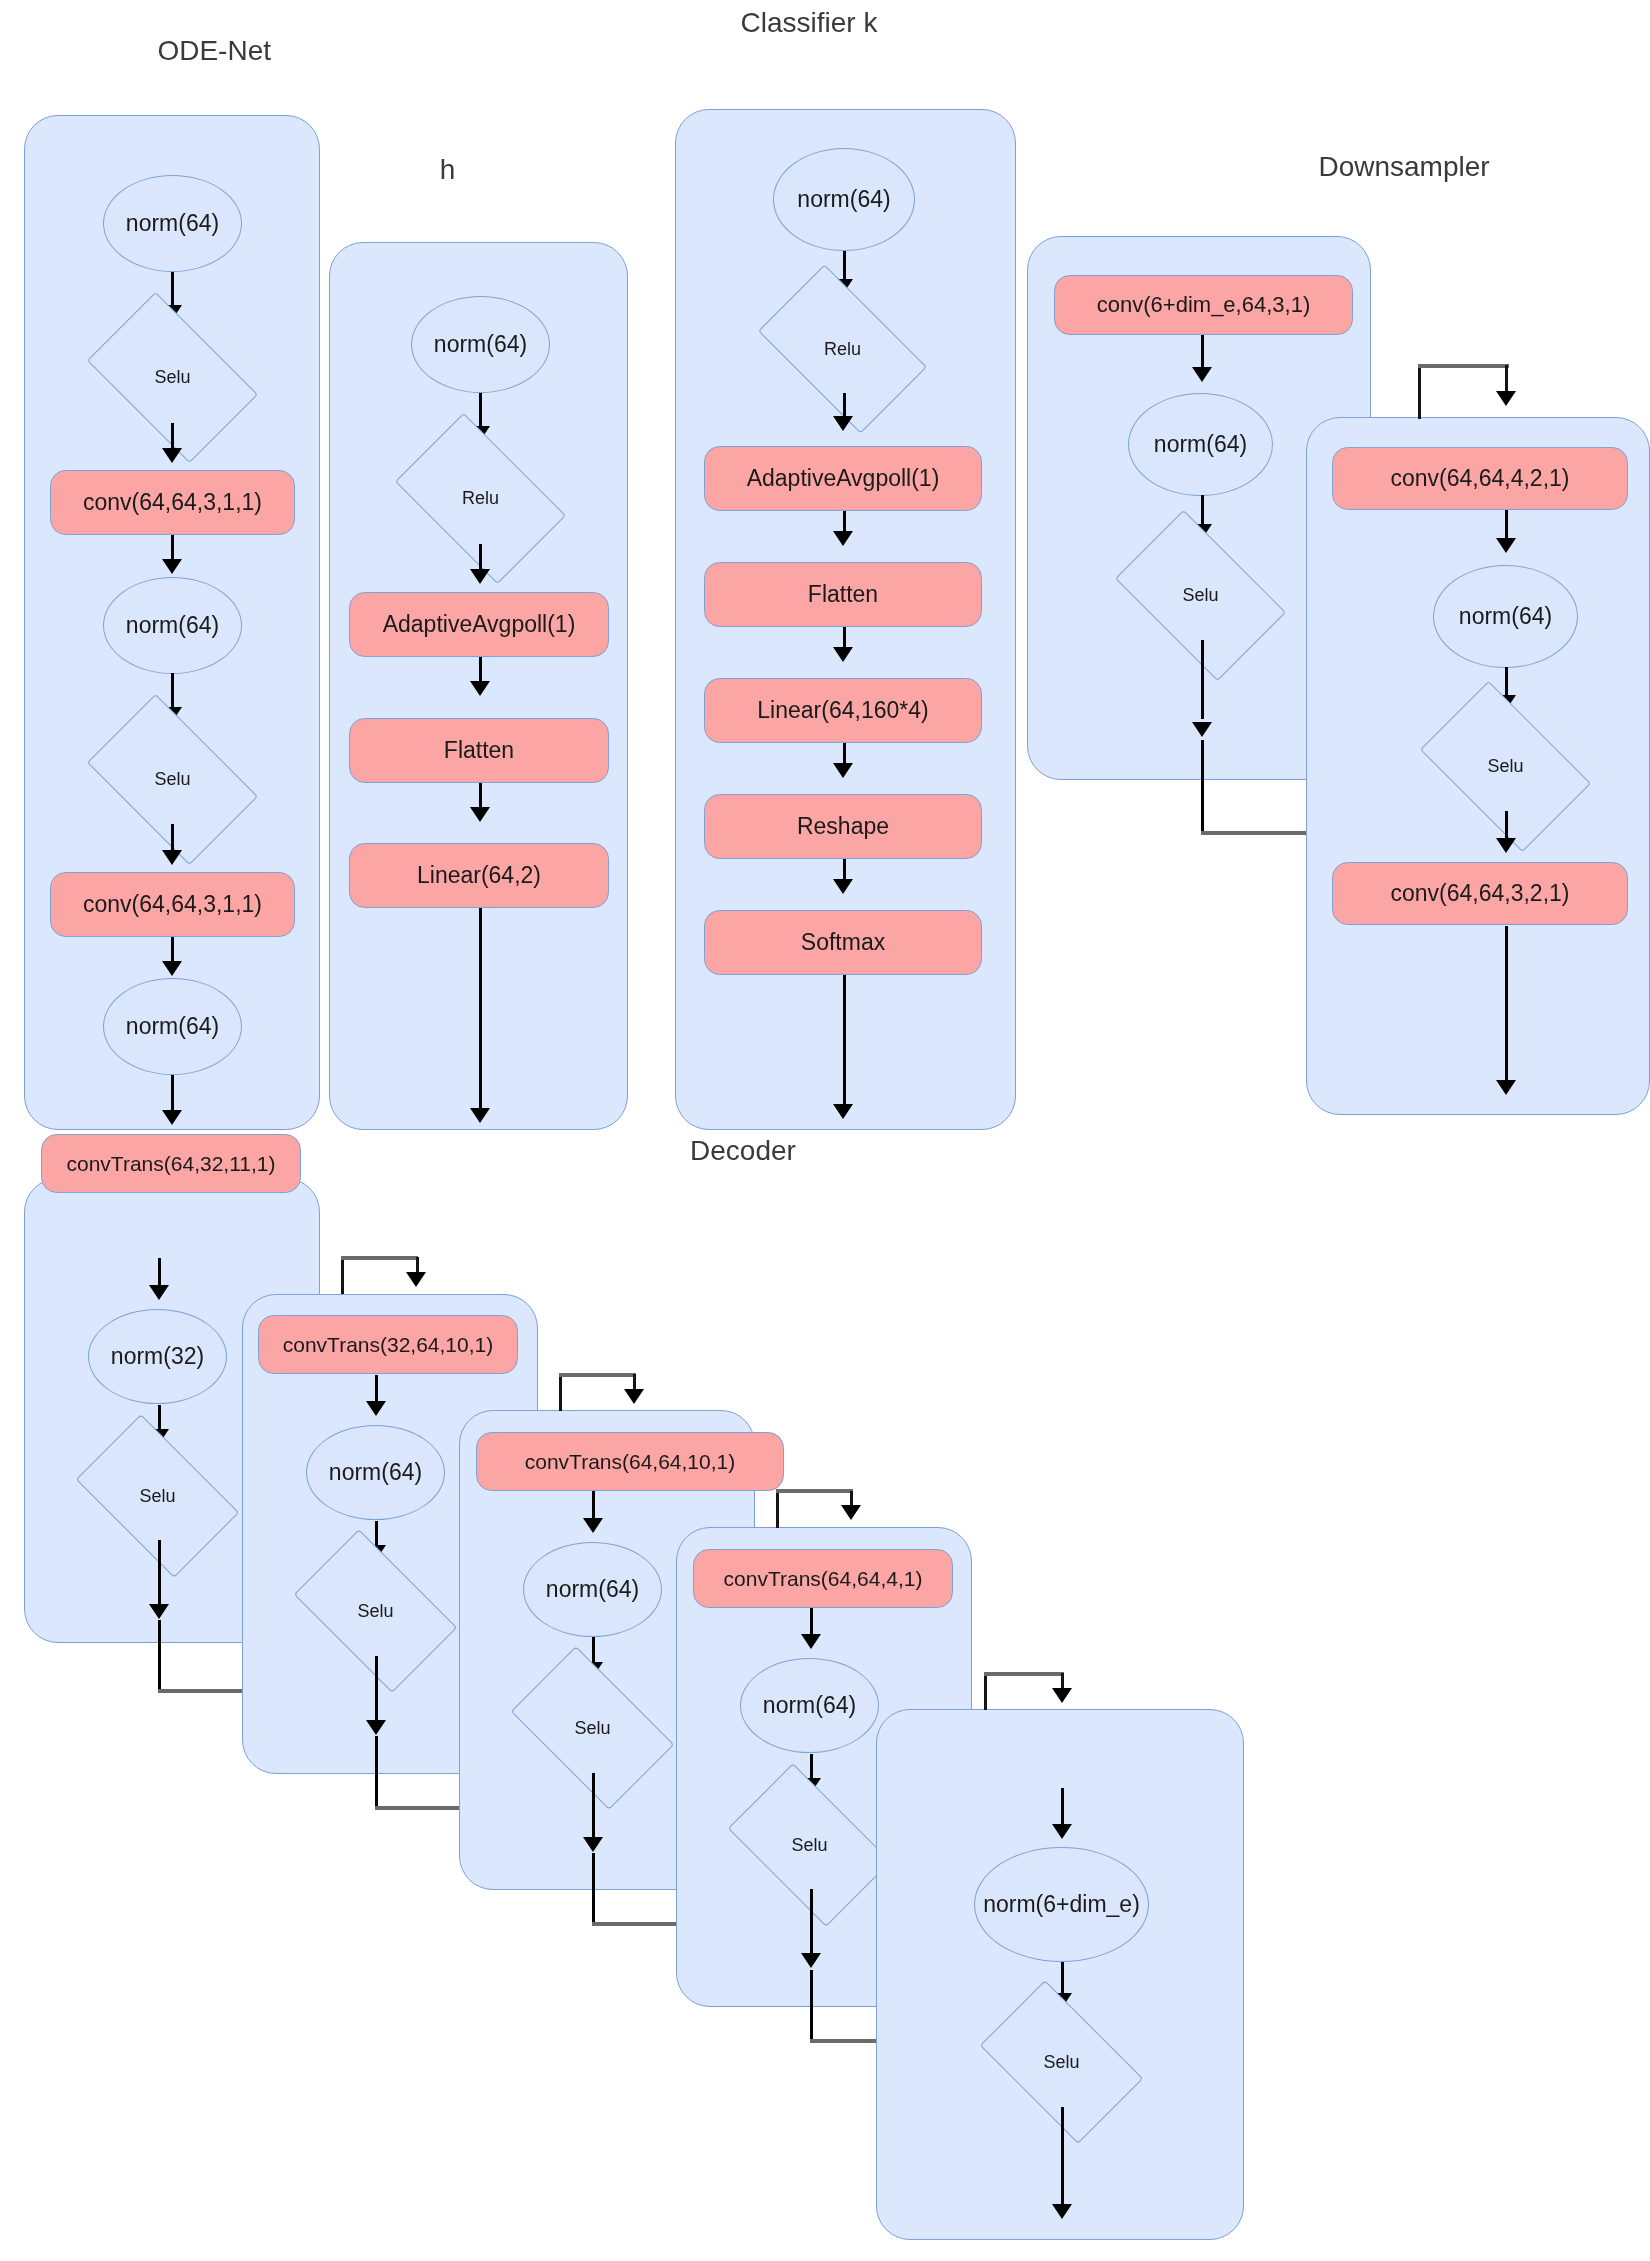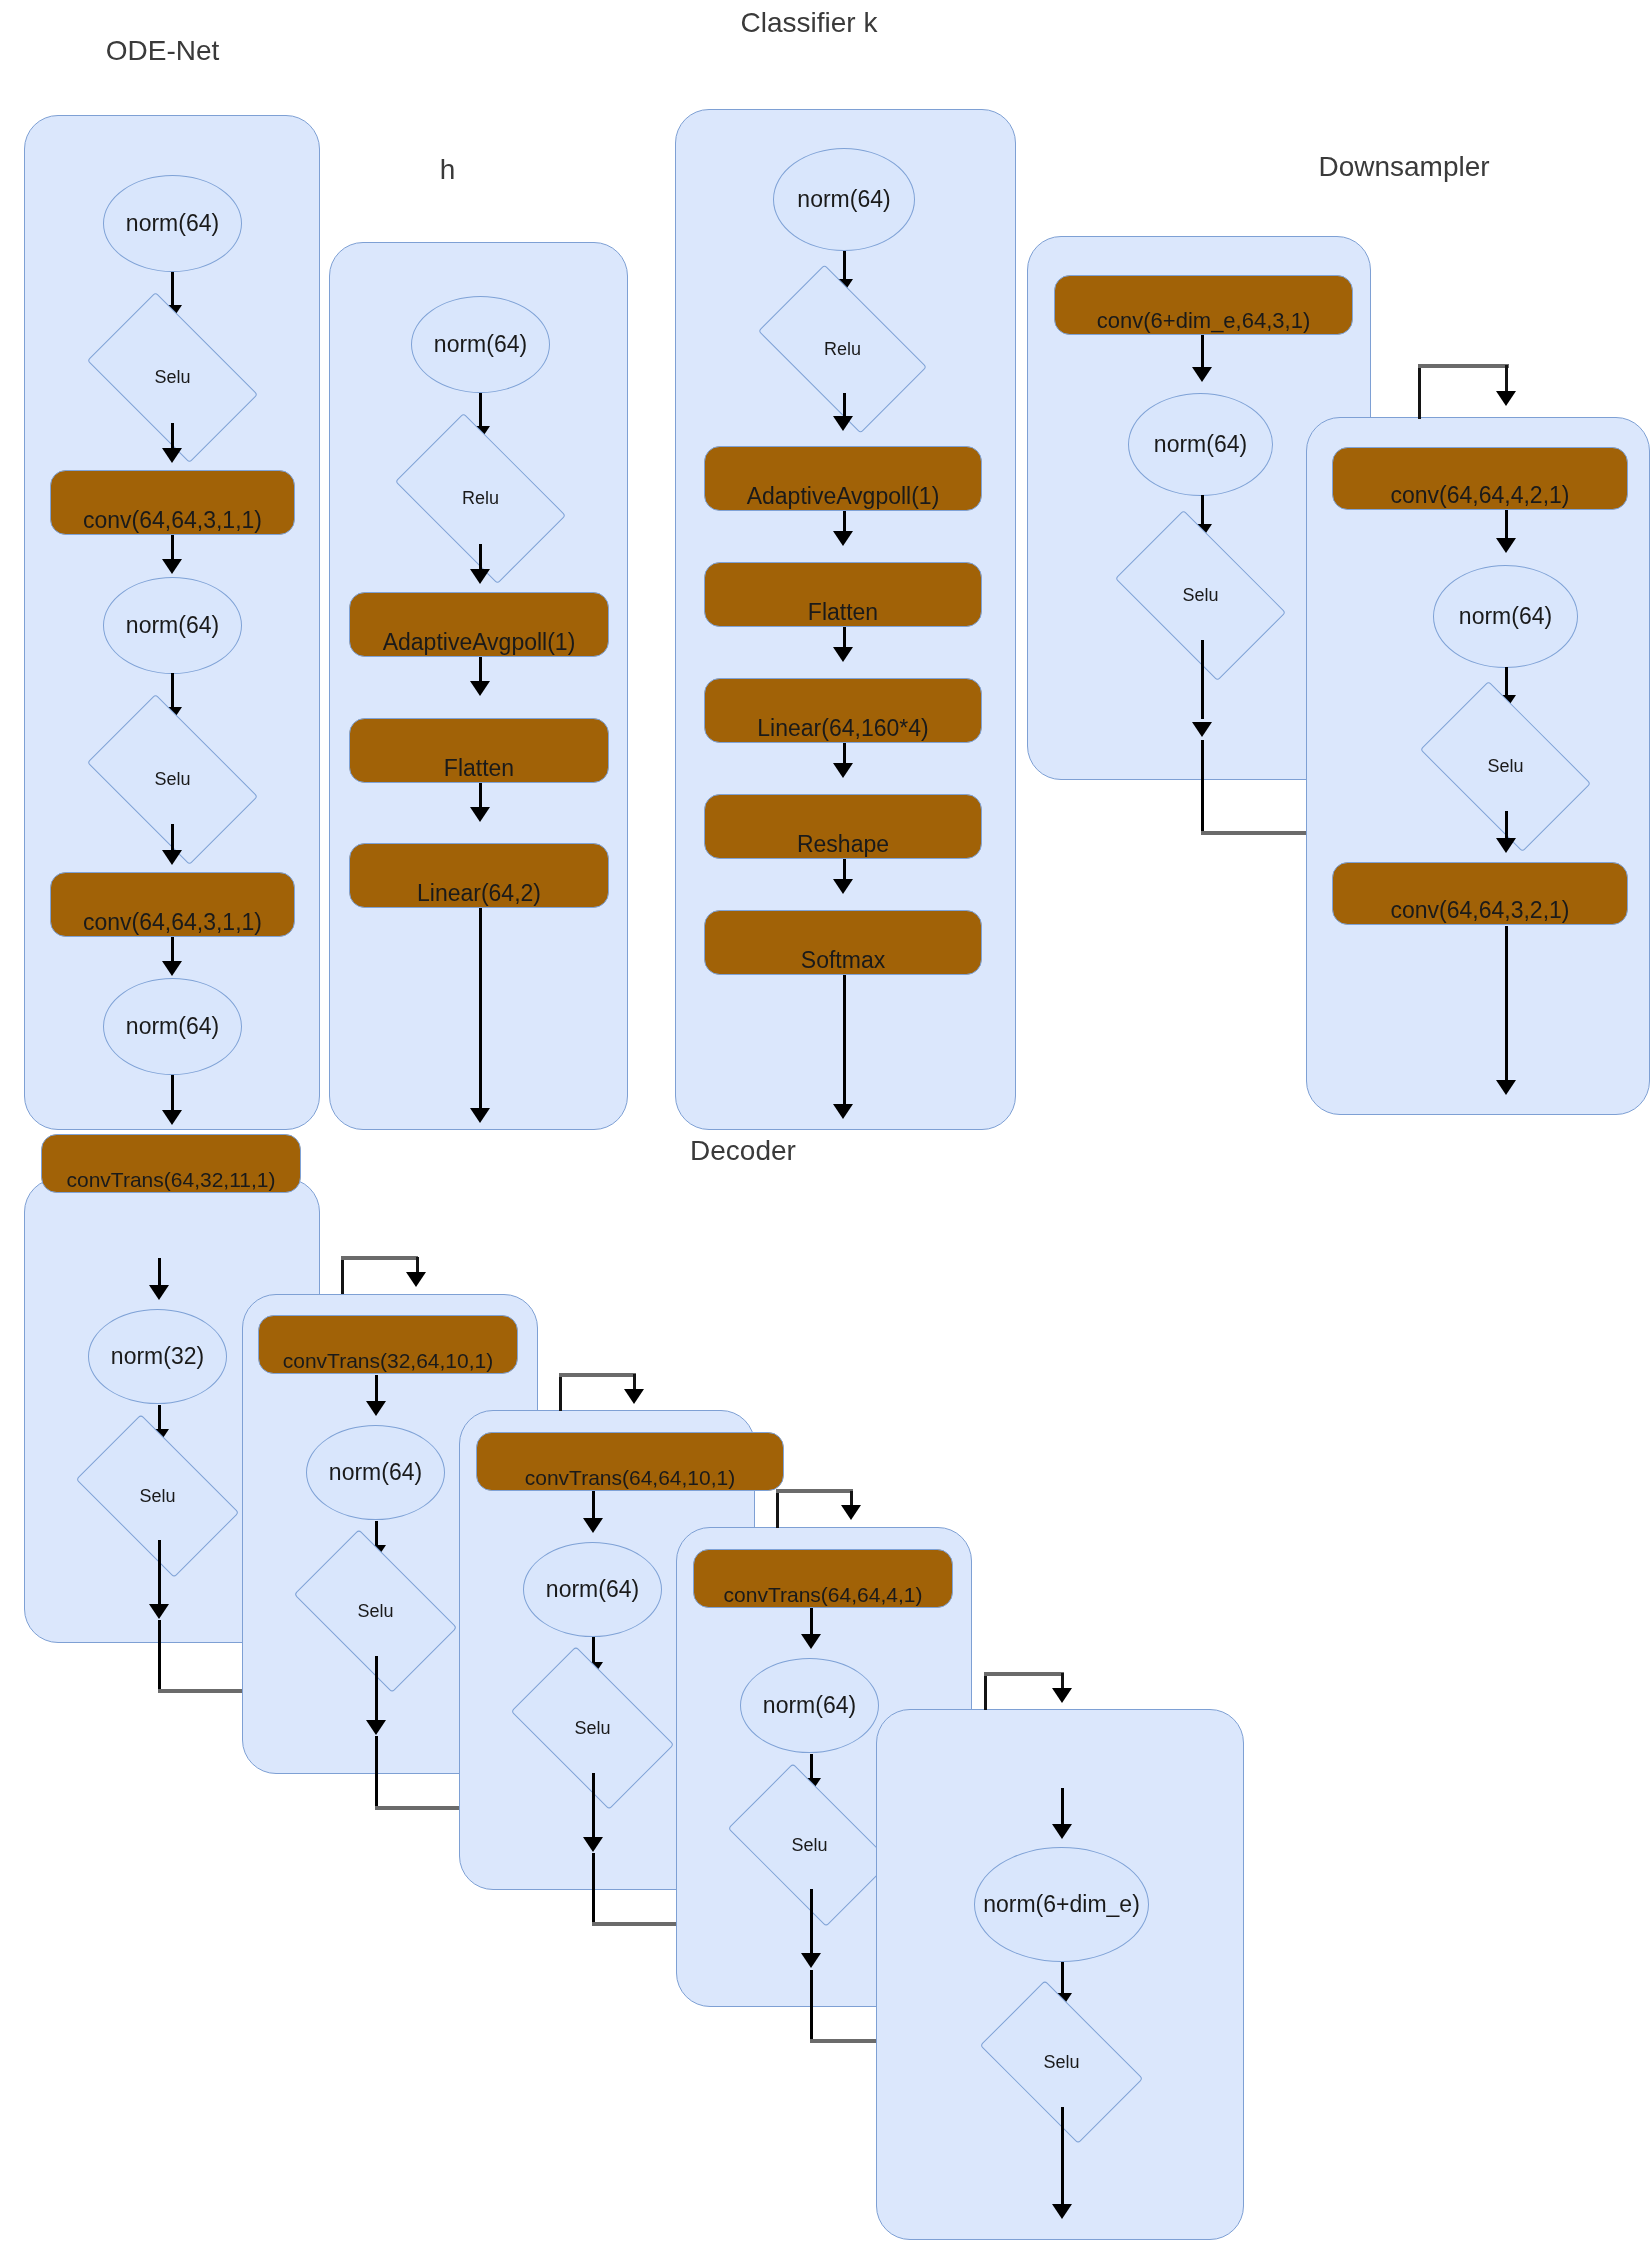--- a/index.html
+++ b/index.html
@@ -6,40 +6,40 @@
   body{font-family:"Liberation Sans","DejaVu Sans",sans-serif;}
   #stage{position:relative;width:1651px;height:2261px;background:#fff;overflow:hidden;}
 
   .panel{position:absolute;background:#dbe7fc;border:1.8px solid #7ea0d4;border-radius:34px;box-sizing:border-box;}
 
   .title{position:absolute;color:#3a3a3a;font-size:28px;white-space:nowrap;text-align:center;}
 
   
   .node{position:absolute;box-sizing:border-box;display:flex;align-items:center;justify-content:center;
         color:#1a1a1a;white-space:nowrap;text-align:center;}
-  .rect{background:#a16207;border:1.5px solid #7fa2d6;border-radius:15.7px;font-size:23px;align-items:flex-end;}
+  .rect{background:#fca5a5;border:1.5px solid #7fa2d6;border-radius:15.7px;font-size:23px;}
   .ell{background:#d9e6fc;border:1.5px solid #7fa2d6;border-radius:50%;font-size:23px;}
   .dia{font-size:18px;}
   .dia .dbox{position:absolute;inset:0;background:#d9e6fc;border:1.5px solid #7fa2d6;
              transform:rotate(45deg);border-radius:3.6px;}
   .dia .dtx{position:relative;z-index:2;}
 
   
   .vline{position:absolute;background:#000;width:3px;}
   .hline{position:absolute;background:#6b6b6b;height:3.6px;}
   .vthin{position:absolute;background:#141414;width:3px;}
   .arrow{position:absolute;width:0;height:0;border-left:10.3px solid transparent;border-right:10.3px solid transparent;
          border-top:15.7px solid #000;}
 </style>
 </head>
 <body>
 
 <div id="stage">
 
-  <div class="title" style="left:54px;top:35px;width:217px;">ODE-Net</div>
+  <div class="title" style="left:54px;top:35px;width:217px;text-align:right;">ODE-Net</div>
   <div class="title" style="left:387px;top:154px;width:121px;">h</div>
   <div class="title" style="left:682px;top:7.2px;width:254px;">Classifier k</div>
   <div class="title" style="left:1262px;top:151px;width:284px;">Downsampler</div>
   <div class="title" style="left:628px;top:1135px;width:230px;">Decoder</div>
 
   <div class="panel" style="left:24px;top:115px;width:296px;height:1015px;"></div>
 
   <div class="node ell" style="left:103px;top:175px;width:139px;height:97px;">
     <span>norm(64)</span>
   </div>

